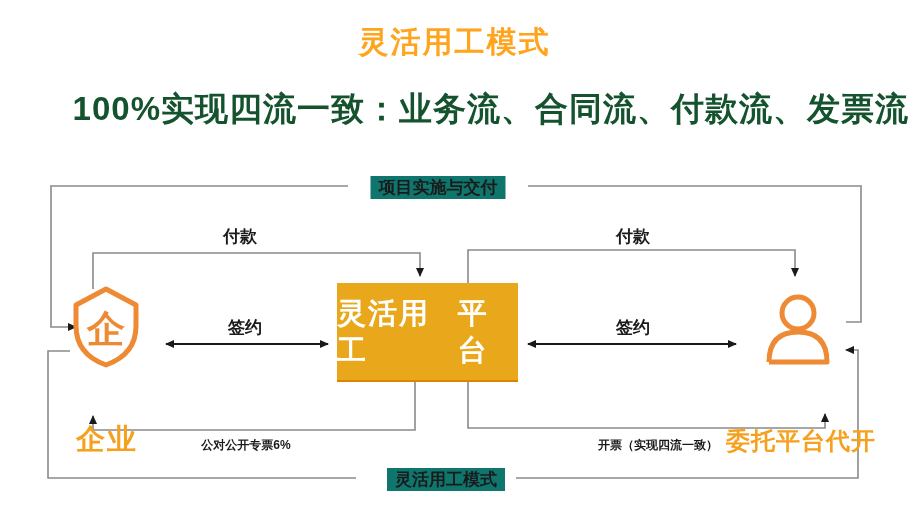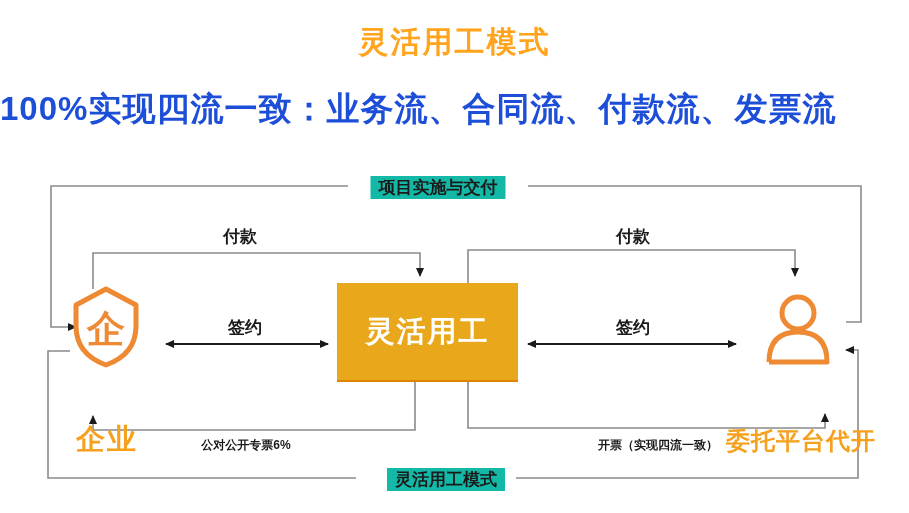--- a/index.html
+++ b/index.html
@@ -7,29 +7,29 @@
     width:909px;height:513px;position:relative;overflow:hidden;
     background:#ffffff;
     font-family:"Liberation Sans","DejaVu Sans",sans-serif;
   }
   .abs{position:absolute;}
   .title{
     left:0;top:22px;width:909px;text-align:center;
     font-size:30px;font-weight:800;color:#FFA41C;letter-spacing:2px;
   }
   .subtitle{
-    left:0;top:87px;width:909px;text-align:left;
-    font-size:33px;font-weight:800;color:#1d4ed8;letter-spacing:1px;white-space:nowrap;
+    left:0;top:87px;width:909px;text-align:right;
+    font-size:33px;font-weight:800;color:#14532d;letter-spacing:1px;white-space:nowrap;
   }
   svg.lines{left:0;top:0;width:909px;height:513px;}
   .edge-label{
     font-size:17px;font-weight:700;color:#1a1a1a;white-space:nowrap;
     transform:translateX(-50%);
   }
-  .on-line{background:#14b8a6;padding:0 8px;}
+  .on-line{background:#0f766e;padding:0 8px;}
   .small-label{font-size:12px;}
   .node-label{
     font-weight:800;white-space:nowrap;transform:translateX(-50%);
     color:#F5A11D;
     margin-top:48px;
   }
   .enterprise-label{font-size:29px;letter-spacing:2px;}
   .freelancer-label{font-size:24px;letter-spacing:1px;}
   .platform-box{
     left:337px;top:283px;width:181px;height:99px;
@@ -79,19 +79,20 @@
 <div class="abs edge-label on-line" style="left:446px;top:468px;">灵活用工模式</div>
 
 <svg class="abs" style="left:70px;top:286px;width:72px;height:82px;" viewBox="0 0 72 82" xmlns="http://www.w3.org/2000/svg">
   <path d="M36,3 L66,19 L66,40 C66,60 54,72.5 36,79 C18,72.5 6,60 6,40 L6,19 Z" fill="#ffffff" stroke="#ED8A33" stroke-width="5" stroke-linejoin="round"></path>
   <text x="36" y="56" text-anchor="middle" font-size="38" font-weight="bold" fill="#ED8A33">企</text>
 </svg>
 <div class="abs node-label enterprise-label" style="left:107px;top:372px;">企业</div>
 
 <div class="abs platform-box">
   <div>灵活用工</div>
+  <div>平台</div>
 </div>
 
 <svg class="abs" style="left:764px;top:293px;width:70px;height:72px;" viewBox="0 0 70 72" xmlns="http://www.w3.org/2000/svg">
   <circle cx="34" cy="20" r="16" fill="#ffffff" stroke="#ED8A33" stroke-width="5"></circle>
   <path d="M5,69 C5,47 17,39 34,39 C51,39 63,47 63,69 L5,69" fill="#ffffff" stroke="#ED8A33" stroke-width="5" stroke-linejoin="round"></path>
 </svg>
 <div class="abs node-label freelancer-label" style="left:801px;top:377px;">委托平台代开</div>
 
 </body></html>

